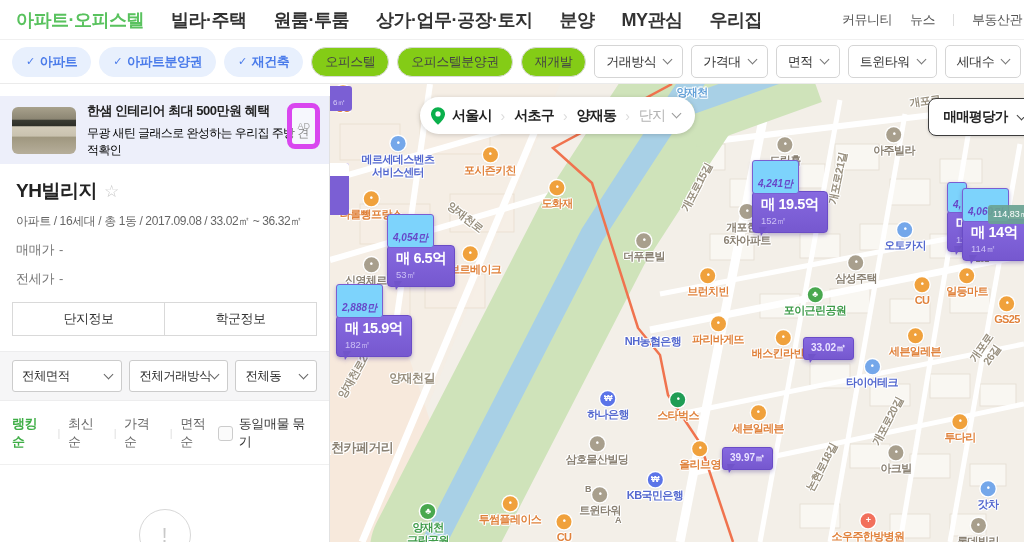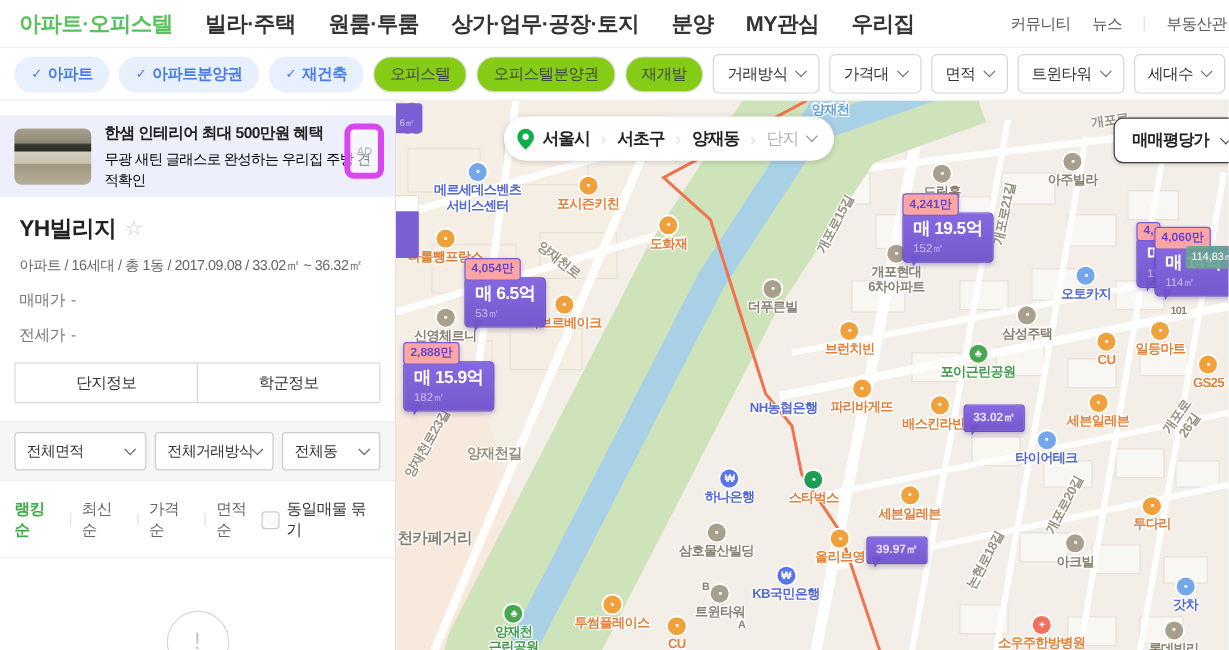--- a/index.html
+++ b/index.html
@@ -63,21 +63,21 @@
 
 .map { position:absolute; left:330px; top:0; right:0; bottom:0; background:#f3efe8; overflow:hidden; }
 .geo { position:absolute; left:0; top:0; z-index:1; }
 .mlabel { position:absolute; display:flex; flex-direction:column; align-items:center; line-height:1.22; font-size:11px; font-weight:700; letter-spacing:-0.6px; white-space:pre-line; text-align:center; z-index:2;
   text-shadow:-1px 0 #fff,1px 0 #fff,0 -1px #fff,0 1px #fff,1px 1px #fff,-1px -1px #fff; }
 .micon { width:15px; height:15px; border-radius:50%; box-shadow:0 0 0 1.5px #fff,0 1px 2px rgba(0,0,0,.25); color:#fff; font-size:9px; line-height:1; display:flex; align-items:center; justify-content:center; margin-bottom:2px; text-shadow:none; }
 .c-orange{color:#e0823c} .c-blue{color:#5468cf} .c-gray{color:#8a8173} .c-green{color:#3e9b49} .c-road{color:#99907f;font-weight:600} .c-river{color:#62a0d8}
 .i-store{background:#f0a13c} .i-food{background:#f0a13c} .i-bank{background:#5b74e8} .i-service{background:#74a7ea} .i-building{background:#a89f8d} .i-park{background:#49a84f} .i-hospital{background:#f2705c} .i-starbucks{background:#1f9d55}
 
 .mk-sale { position:absolute; z-index:3; filter:drop-shadow(0 2px 2px rgba(70,50,140,.35)); cursor:pointer; }
-.mk-head { display:inline-block; background:#fca5a5; border:1px solid #7a5ed2; color:#6747c8; font-size:10px; font-weight:700; padding:1px 5px 2px; border-radius:3px; position:relative; z-index:2; white-space:nowrap; }
+.mk-head { display:inline-block; background:#7dd3fc; border:1px solid #7a5ed2; color:#6747c8; font-size:10px; font-weight:700; padding:16px 5px 2px; border-radius:3px; position:relative; z-index:2; white-space:nowrap;font-style:italic; }
 .mk-body { position:relative; background:linear-gradient(#8669e0,#7658cf); border:1px solid #6a4cc6; border-radius:4px; margin-top:-3px; padding:3px 8px 4px; min-width:56px; color:#fff; }
 .mk-body:after { content:""; position:absolute; left:6px; bottom:-8px; width:0; height:0; border:4px solid transparent; border-top:9px solid #7154ca; border-left-width:2px; border-right-width:6px; }
 .mk-price { font-size:14.5px; font-weight:700; white-space:nowrap; letter-spacing:-0.5px; }
 .mk-areatxt { font-size:9.5px; color:#cdc1f6; margin-top:1px; }
 .mk-area-only { position:absolute; z-index:3; background:linear-gradient(#8669e0,#7658cf); border:1px solid #6a4cc6; color:#e9e2ff; font-size:10px; font-weight:600; padding:3px 7px 4px; border-radius:3px; filter:drop-shadow(0 2px 2px rgba(70,50,140,.35)); cursor:pointer; }
 .mk-area-only:after { content:""; position:absolute; left:4px; bottom:-8px; width:0; height:0; border:4px solid transparent; border-top:9px solid #7154ca; border-left-width:2px; border-right-width:6px; }
 .mk-teal { position:absolute; z-index:4; background:rgba(106,163,146,.92); color:#fff; font-size:9px; padding:3px 5px; border-radius:3px; white-space:nowrap; }
 .mk-frag { position:absolute; z-index:3; background:#7b5fd4; border-radius:0 3px 3px 0; }
 .mk-frag span { position:absolute; bottom:3px; left:3px; font-size:8px; color:#d6ccf7; }
 .mk-fragB { position:absolute; z-index:3; background:#7b5fd4; border-radius:0 3px 3px 0; }

